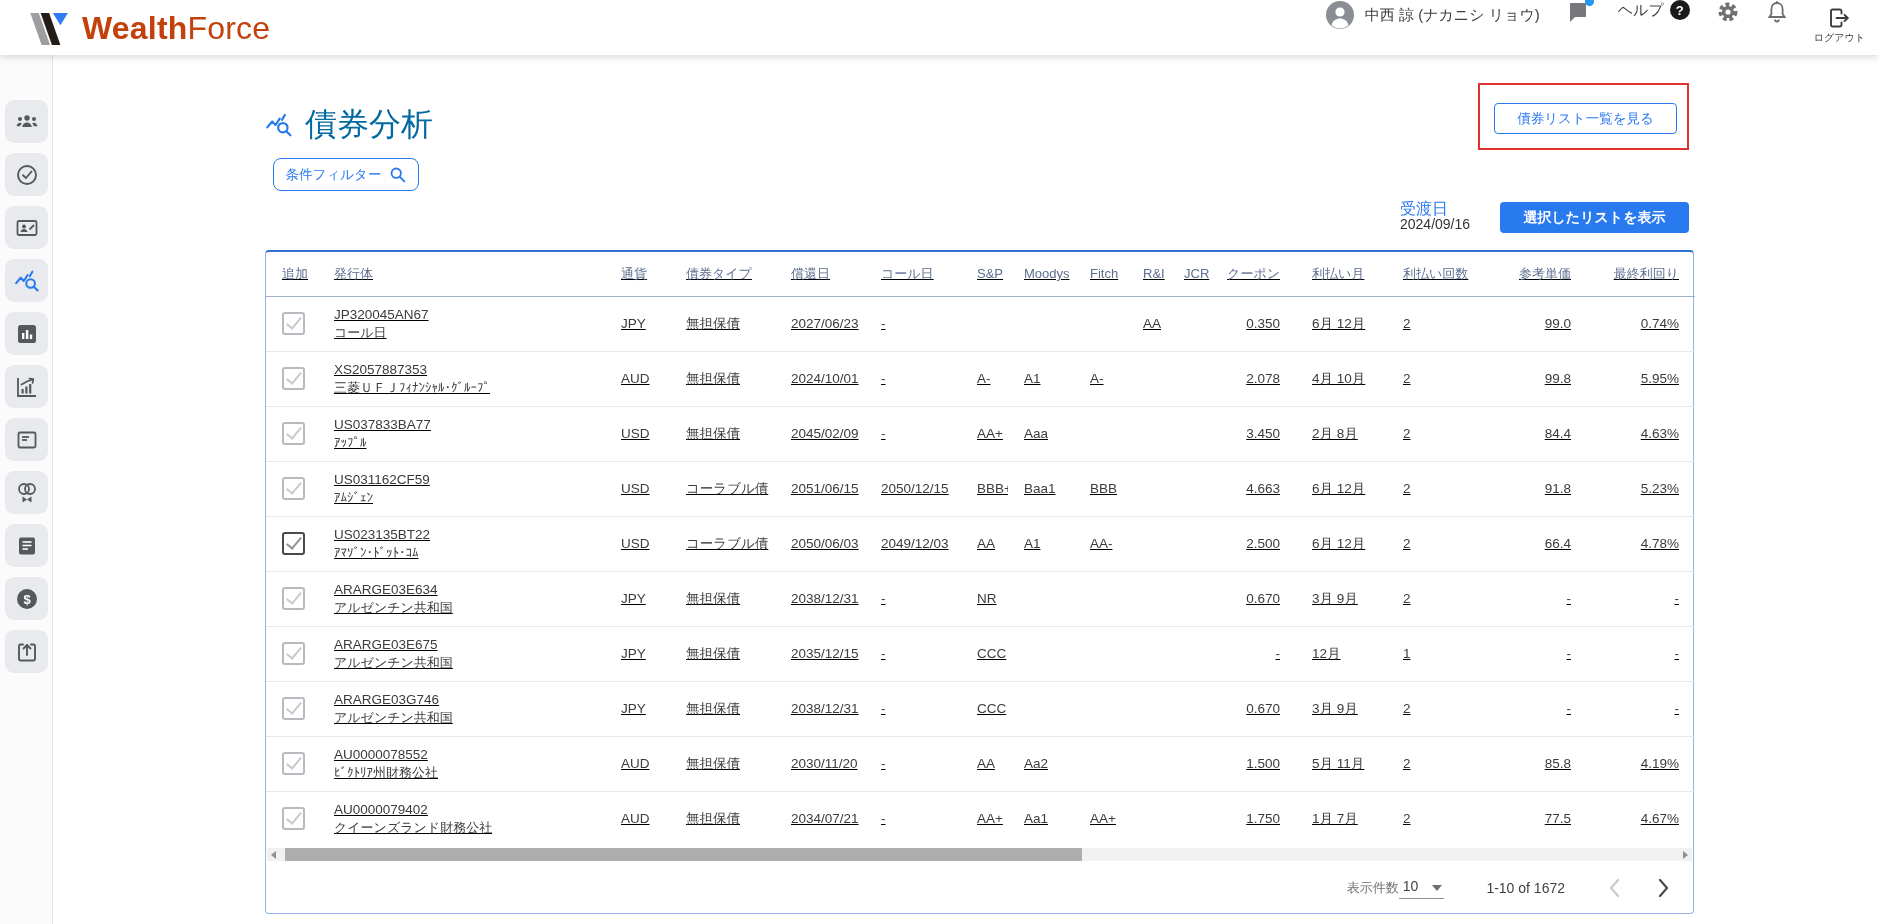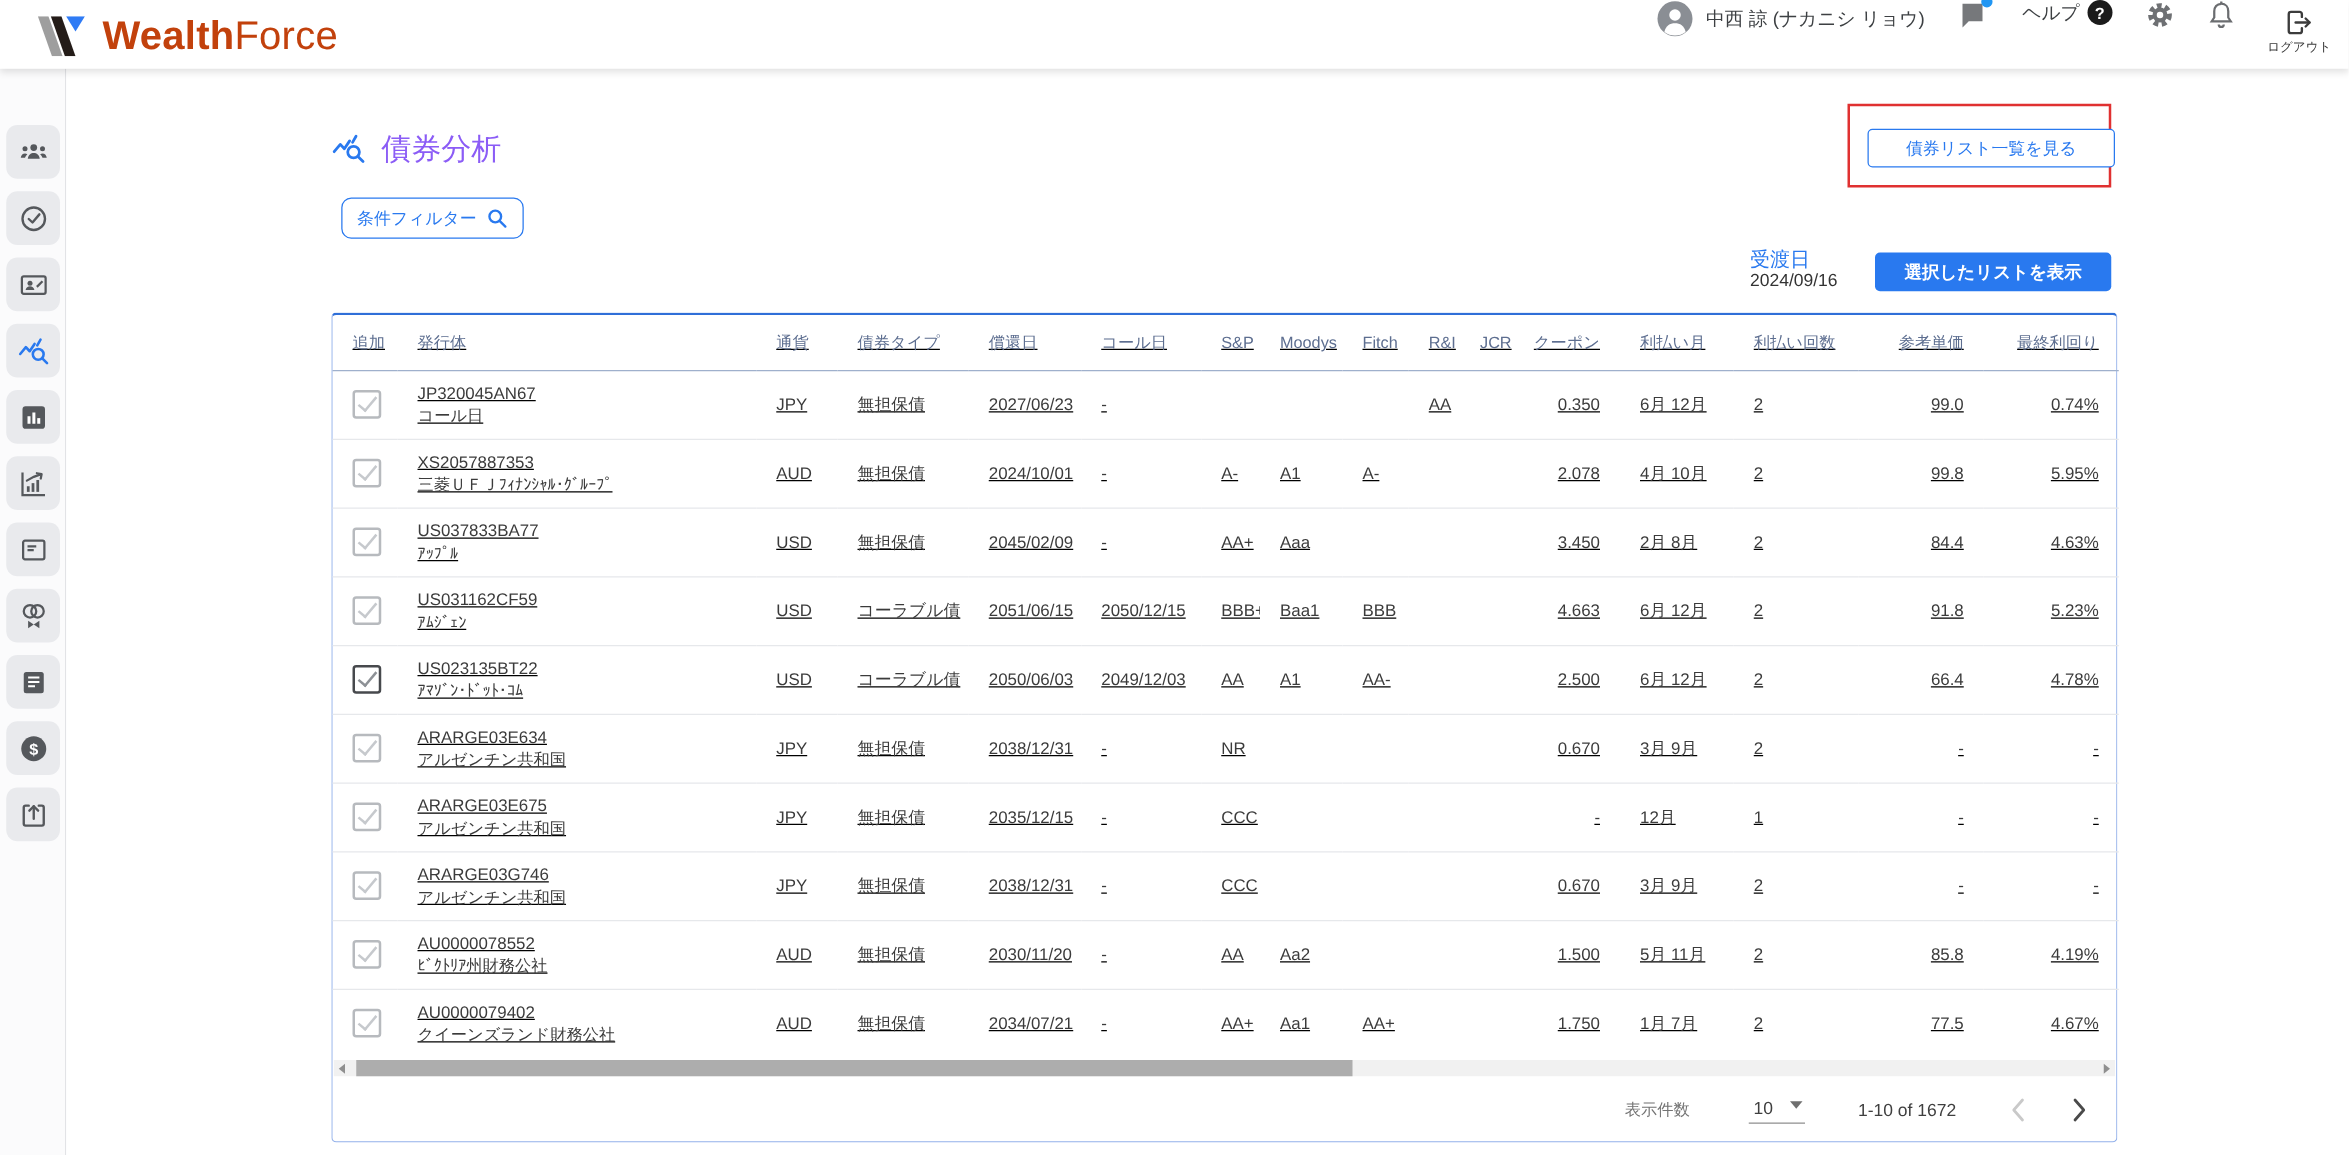--- a/index.html
+++ b/index.html
@@ -27,24 +27,24 @@
 
   
   .sidebar { position:absolute; top:55px; left:0; width:53px; height:869px; background:#fbfbfc; border-right:1px solid #e2e3e6; }
   .side-tile { position:absolute; left:5px; width:43px; height:43px; background:#e9eaed; border-radius:9px;
     display:flex; align-items:center; justify-content:center; cursor:pointer; }
 
   
   .main { position:absolute; top:55px; left:53px; width:1826px; height:869px; background:#fff; }
 
   .page-title { position:absolute; left:212px; top:48px; display:flex; align-items:center; gap:12px; }
-  .page-title h1 { font-size:24px; font-weight:500; color:#8b5cf6; }
+  .page-title h1 { font-size:32px; font-weight:500; color:#0369a1; }
 
   .annotation-box { position:absolute; left:1425px; top:28px; width:211px; height:67px; border:2px solid #e03131; }
-  .btn-outline-blue { position:absolute; left:14px; top:18px; width:198px; height:31px; background:#fff;
+  .btn-outline-blue { position:absolute; left:14px; top:18px; width:183px; height:31px; background:#fff;
     border:1px solid #2979ef; border-radius:4px; color:#2979ef; font-size:13.5px; cursor:pointer;
     font-family:inherit; }
 
   .filter-btn { position:absolute; left:220px; top:103px; width:146px; height:33px; background:#fff;
     border:1px solid #2979ef; border-radius:8px; color:#2979ef; font-size:13.5px; cursor:pointer;
     display:flex; align-items:center; justify-content:center; gap:8px; font-family:inherit; }
 
   .settlement { position:absolute; left:1347px; top:146px; line-height:15px; }
   .settlement .lab { font-size:16px; color:#2979ef; }
   .settlement .val { font-size:14px; color:#333; margin-top:1px; }
@@ -78,21 +78,21 @@
   .hscroll { position:absolute; left:1px; right:1px; top:596px; height:13px; background:#f1f1f1; }
   .hs-thumb { position:absolute; left:18px; top:0; width:797px; height:13px; background:#adadad; cursor:grab; }
   .hs-left, .hs-right { position:absolute; top:3px; width:0; height:0; border-top:4px solid transparent; border-bottom:4px solid transparent; }
   .hs-left { left:4px; border-right:5px solid #8f8f8f; }
   .hs-right { right:4px; border-left:5px solid #8f8f8f; }
 
   
   .tfooter { position:absolute; left:0; right:0; top:609px; height:54px; display:flex; align-items:center;
     justify-content:flex-end; gap:0; }
   .pp-label { font-size:13px; color:#737373; }
-  .pp-select { display:flex; align-items:center; gap:14px; margin-left:47px; padding:0 2px 4px 4px;
+  .pp-select { display:flex; align-items:flex-end; gap:14px; padding:0 2px 4px 4px;
     border-bottom:1px solid #8f8f8f; cursor:pointer; }
   .pp-value { font-size:14px; color:#3f3f3f; }
   .caret { width:0; height:0; border-left:5px solid transparent; border-right:5px solid transparent;
     border-top:6px solid #6f6f6f; margin-bottom:3px; }
   .range { font-size:14px; color:#3f3f3f; margin-left:42px; }
   .pg-btn { background:none; border:none; cursor:pointer; padding:0; margin-left:44px; height:20px; }
   .pg-btn.next { margin-left:38px; margin-right:24px; }
 
   svg { display:block; }
 </style>

